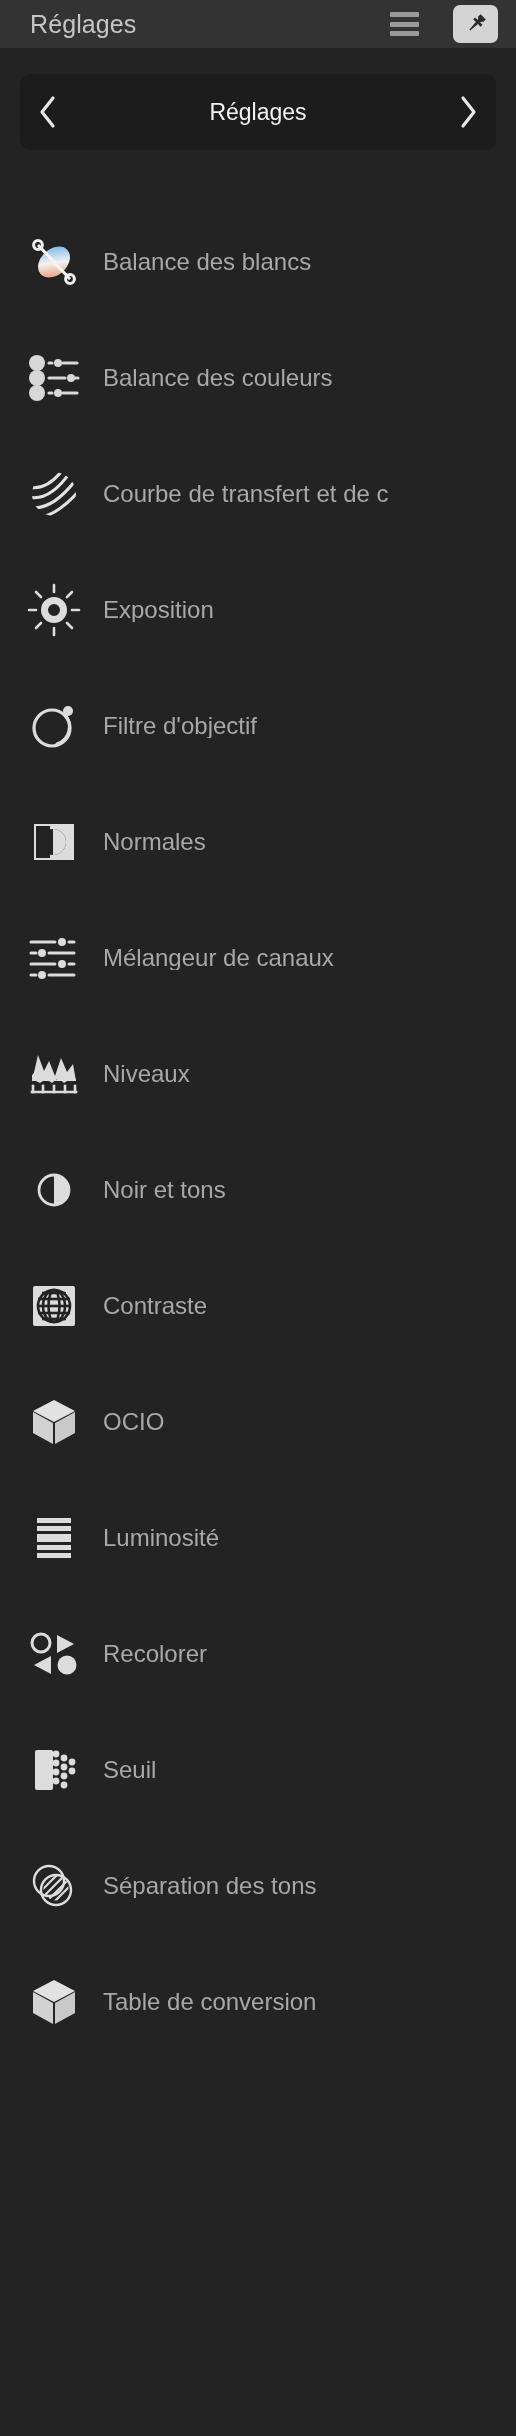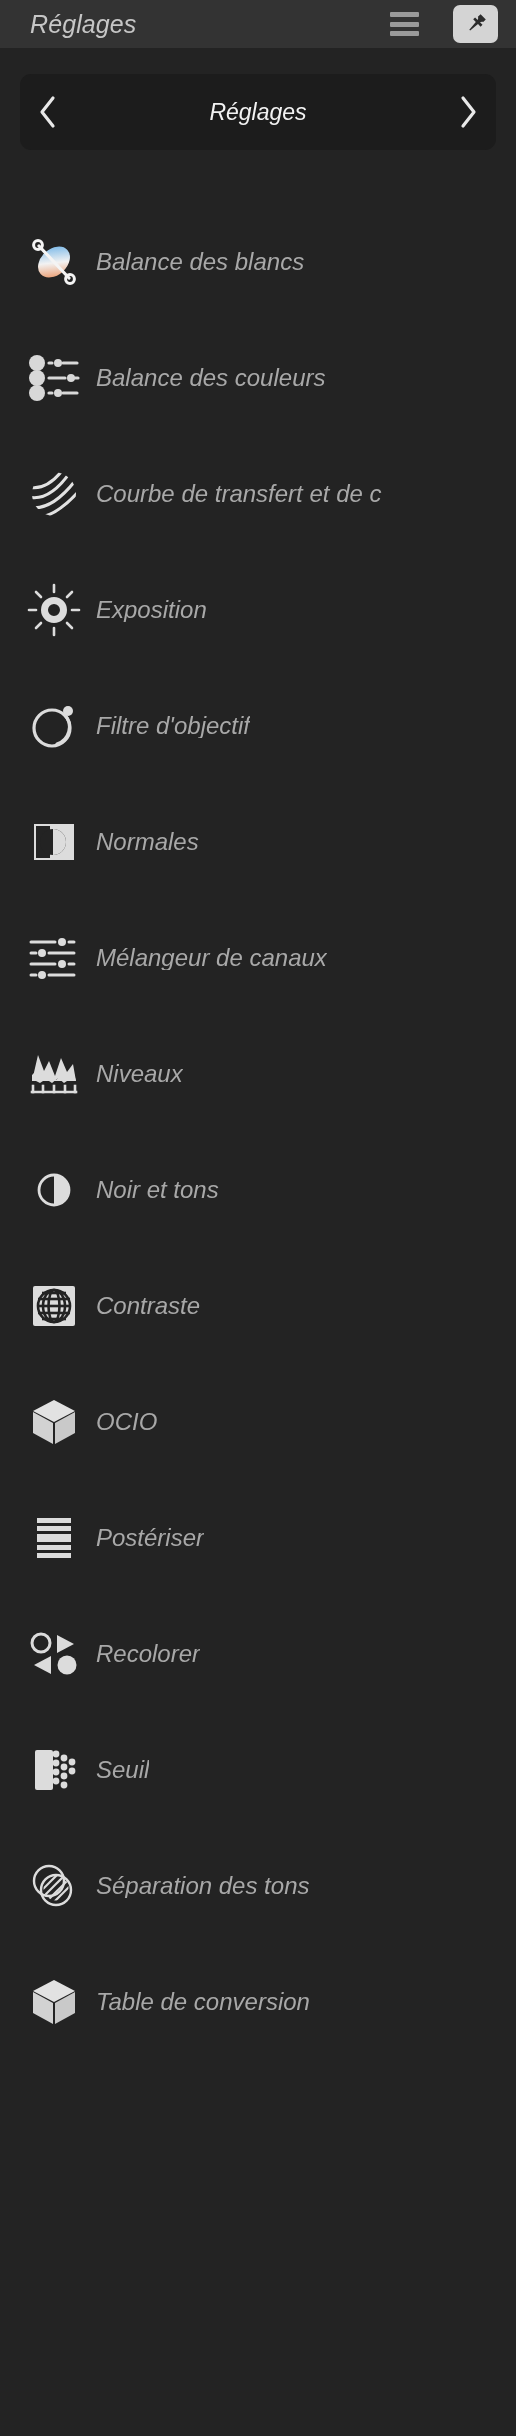--- a/index.html
+++ b/index.html
@@ -3,21 +3,21 @@
 <meta charset="utf-8">
 <style>
   html,body{margin:0;padding:0;}
   body{
     width:516px;height:2436px;
     background:#232323;
     font-family:"Liberation Sans","DejaVu Sans",sans-serif;
     overflow:hidden;
     -webkit-font-smoothing:antialiased;
   }
-  .panel{width:516px;height:2436px;position:relative;background:#232323;font-style:italic;}
+  .panel{width:516px;height:2436px;position:relative;background:#232323;}
 
   
   .header{
     height:48px;width:516px;
     background:#333333;
     display:flex;align-items:center;
     position:relative;
     box-sizing:border-box;
   }
   .header-title{
@@ -88,21 +88,21 @@
   .row-icon{
     width:76px;min-width:76px;
     height:70px;
     display:flex;align-items:center;justify-content:center;
   }
   .row-icon svg{display:block;}
   .row-label{
     color:#a8a8a8;
     font-size:24px;
     line-height:1;
-    margin-left:4px;
+    margin-left:11px;
     overflow:hidden;
     white-space:nowrap;
   }
 </style>
 </head>
 <body>
 
 <div class="panel">
 
   <div class="header">
@@ -347,21 +347,21 @@
         <svg width="58" height="58" viewBox="0 0 58 58" aria-hidden="true">
           <g fill="#dcdcdc">
             <rect x="12" y="9" width="34" height="5"></rect>
             <rect x="12" y="17" width="34" height="5"></rect>
             <rect x="12" y="25" width="34" height="8"></rect>
             <rect x="12" y="36" width="34" height="5"></rect>
             <rect x="12" y="44" width="34" height="5"></rect>
           </g>
         </svg>
       </span>
-      <span class="row-label">Postériser</span>
+      <span class="row-label">Luminosité</span>
     </div>
 
     <div class="row">
       <span class="row-icon">
         <svg width="58" height="58" viewBox="0 0 58 58" aria-hidden="true">
           <circle cx="16" cy="18" r="9" fill="none" stroke="#dcdcdc" stroke-width="3"></circle>
           <path d="M32 10 L49 19 L32 28 Z" fill="#dcdcdc"></path>
           <path d="M26 40 L9 49 L26 58 Z" fill="#dcdcdc" transform="translate(0,-9)"></path>
           <circle cx="42" cy="40" r="9.5" fill="#dcdcdc"></circle>
         </svg>

